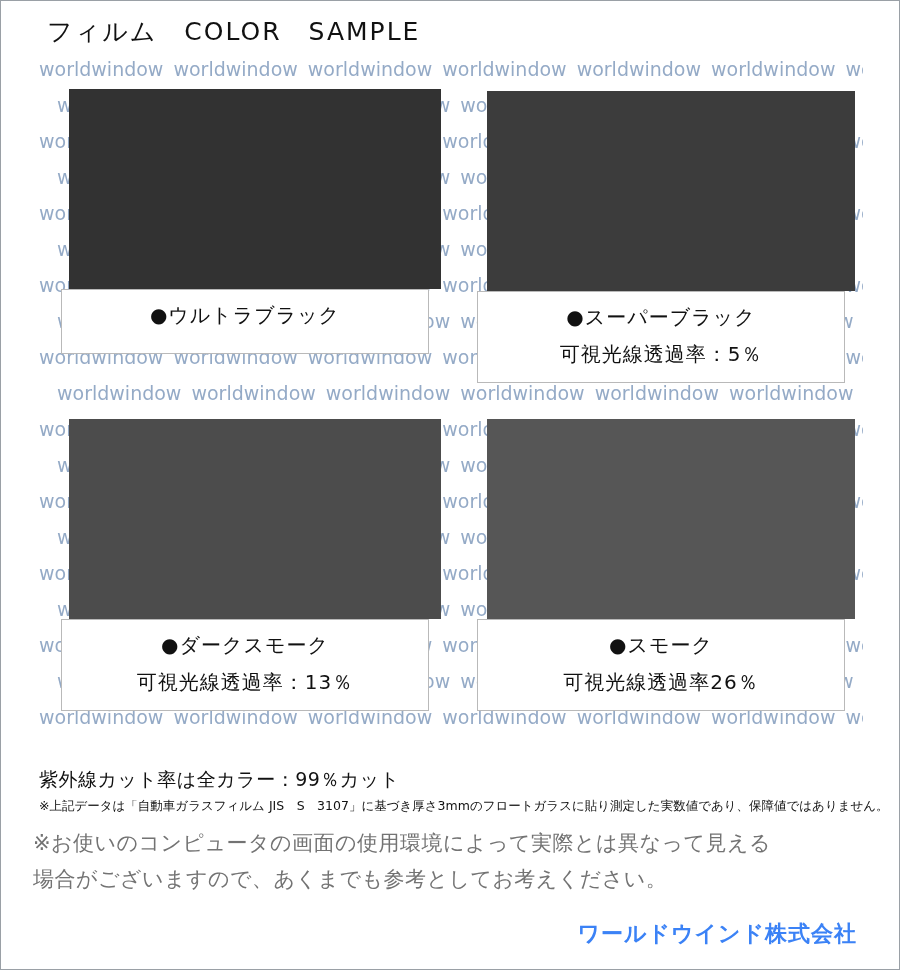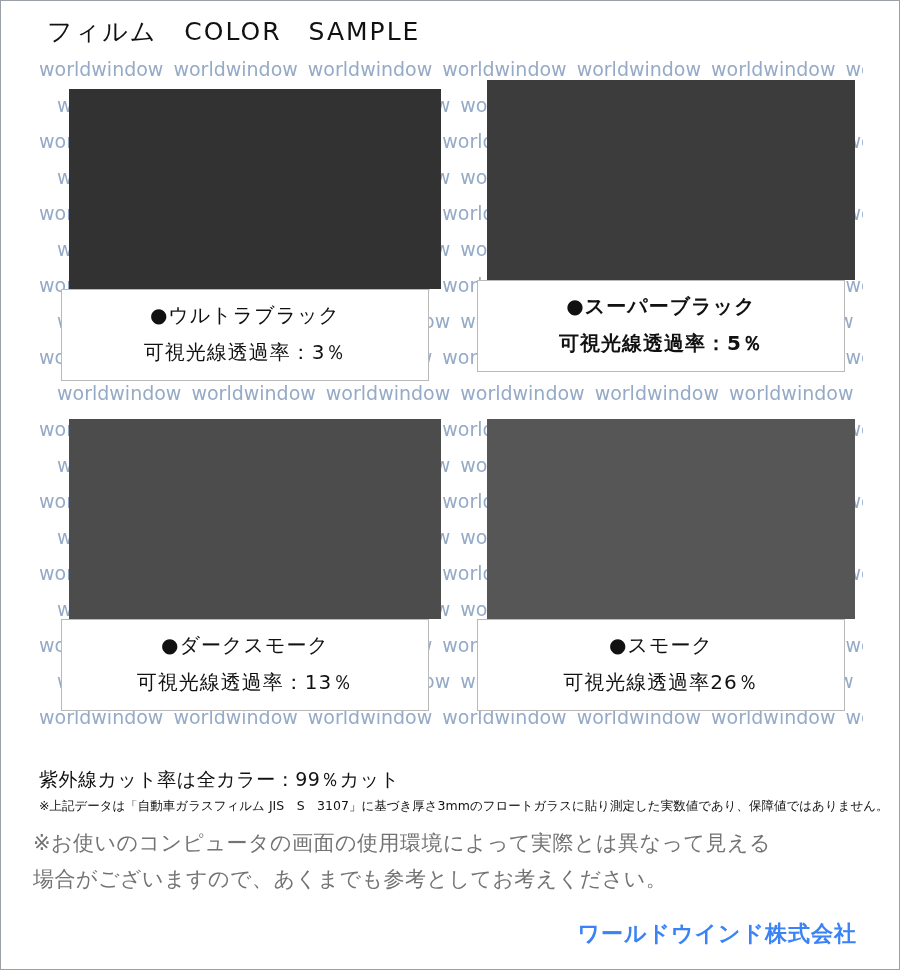--- a/index.html
+++ b/index.html
@@ -62,21 +62,21 @@
     left: 38px;
     top: 50px;
     width: 824px;
     height: 700px;
   }
   .cell {
     position: absolute;
     width: 388px;
   }
   .cell.c1 { left: 22px;  top: 38px; }
-  .cell.c2 { left: 438px; top: 29px; font-weight: bold; }
+  .cell.c2 { left: 438px; top: 40px; }
   .cell.c3 { left: 22px;  top: 368px; }
   .cell.c4 { left: 438px; top: 368px; }
 
   .swatch {
     width: 368px;
     height: 200px;
     margin-left: 10px;
   }
   .cell.c1 .swatch { width: 372px; margin-left: 8px; }
   .cell.c3 .swatch { width: 372px; margin-left: 8px; }
@@ -179,21 +179,20 @@
       <div class="wm-row shift"><span>worldwindow</span><span>worldwindow</span><span>worldwindow</span><span>worldwindow</span><span>worldwindow</span><span>worldwindow</span></div>
       <div class="wm-row"><span>worldwindow</span><span>worldwindow</span><span>worldwindow</span><span>worldwindow</span><span>worldwindow</span><span>worldwindow</span><span>worldwindow</span></div>
     </div>
 
   <div class="grid">
 
     <div class="cell c1">
       <div class="swatch" id="sw0" style="background: rgb(50, 50, 50);"></div>
       <div class="label-box">
         <div class="label-name">●ウルトラブラック</div>
-        <div class="label-vlt">可視光線透過率：3％</div>
       </div>
     </div>
 
     <div class="cell c2">
       <div class="swatch" id="sw1" style="background: rgb(60, 60, 60);"></div>
       <div class="label-box">
         <div class="label-name">●スーパーブラック</div>
         <div class="label-vlt">可視光線透過率：5％</div>
       </div>
     </div>

